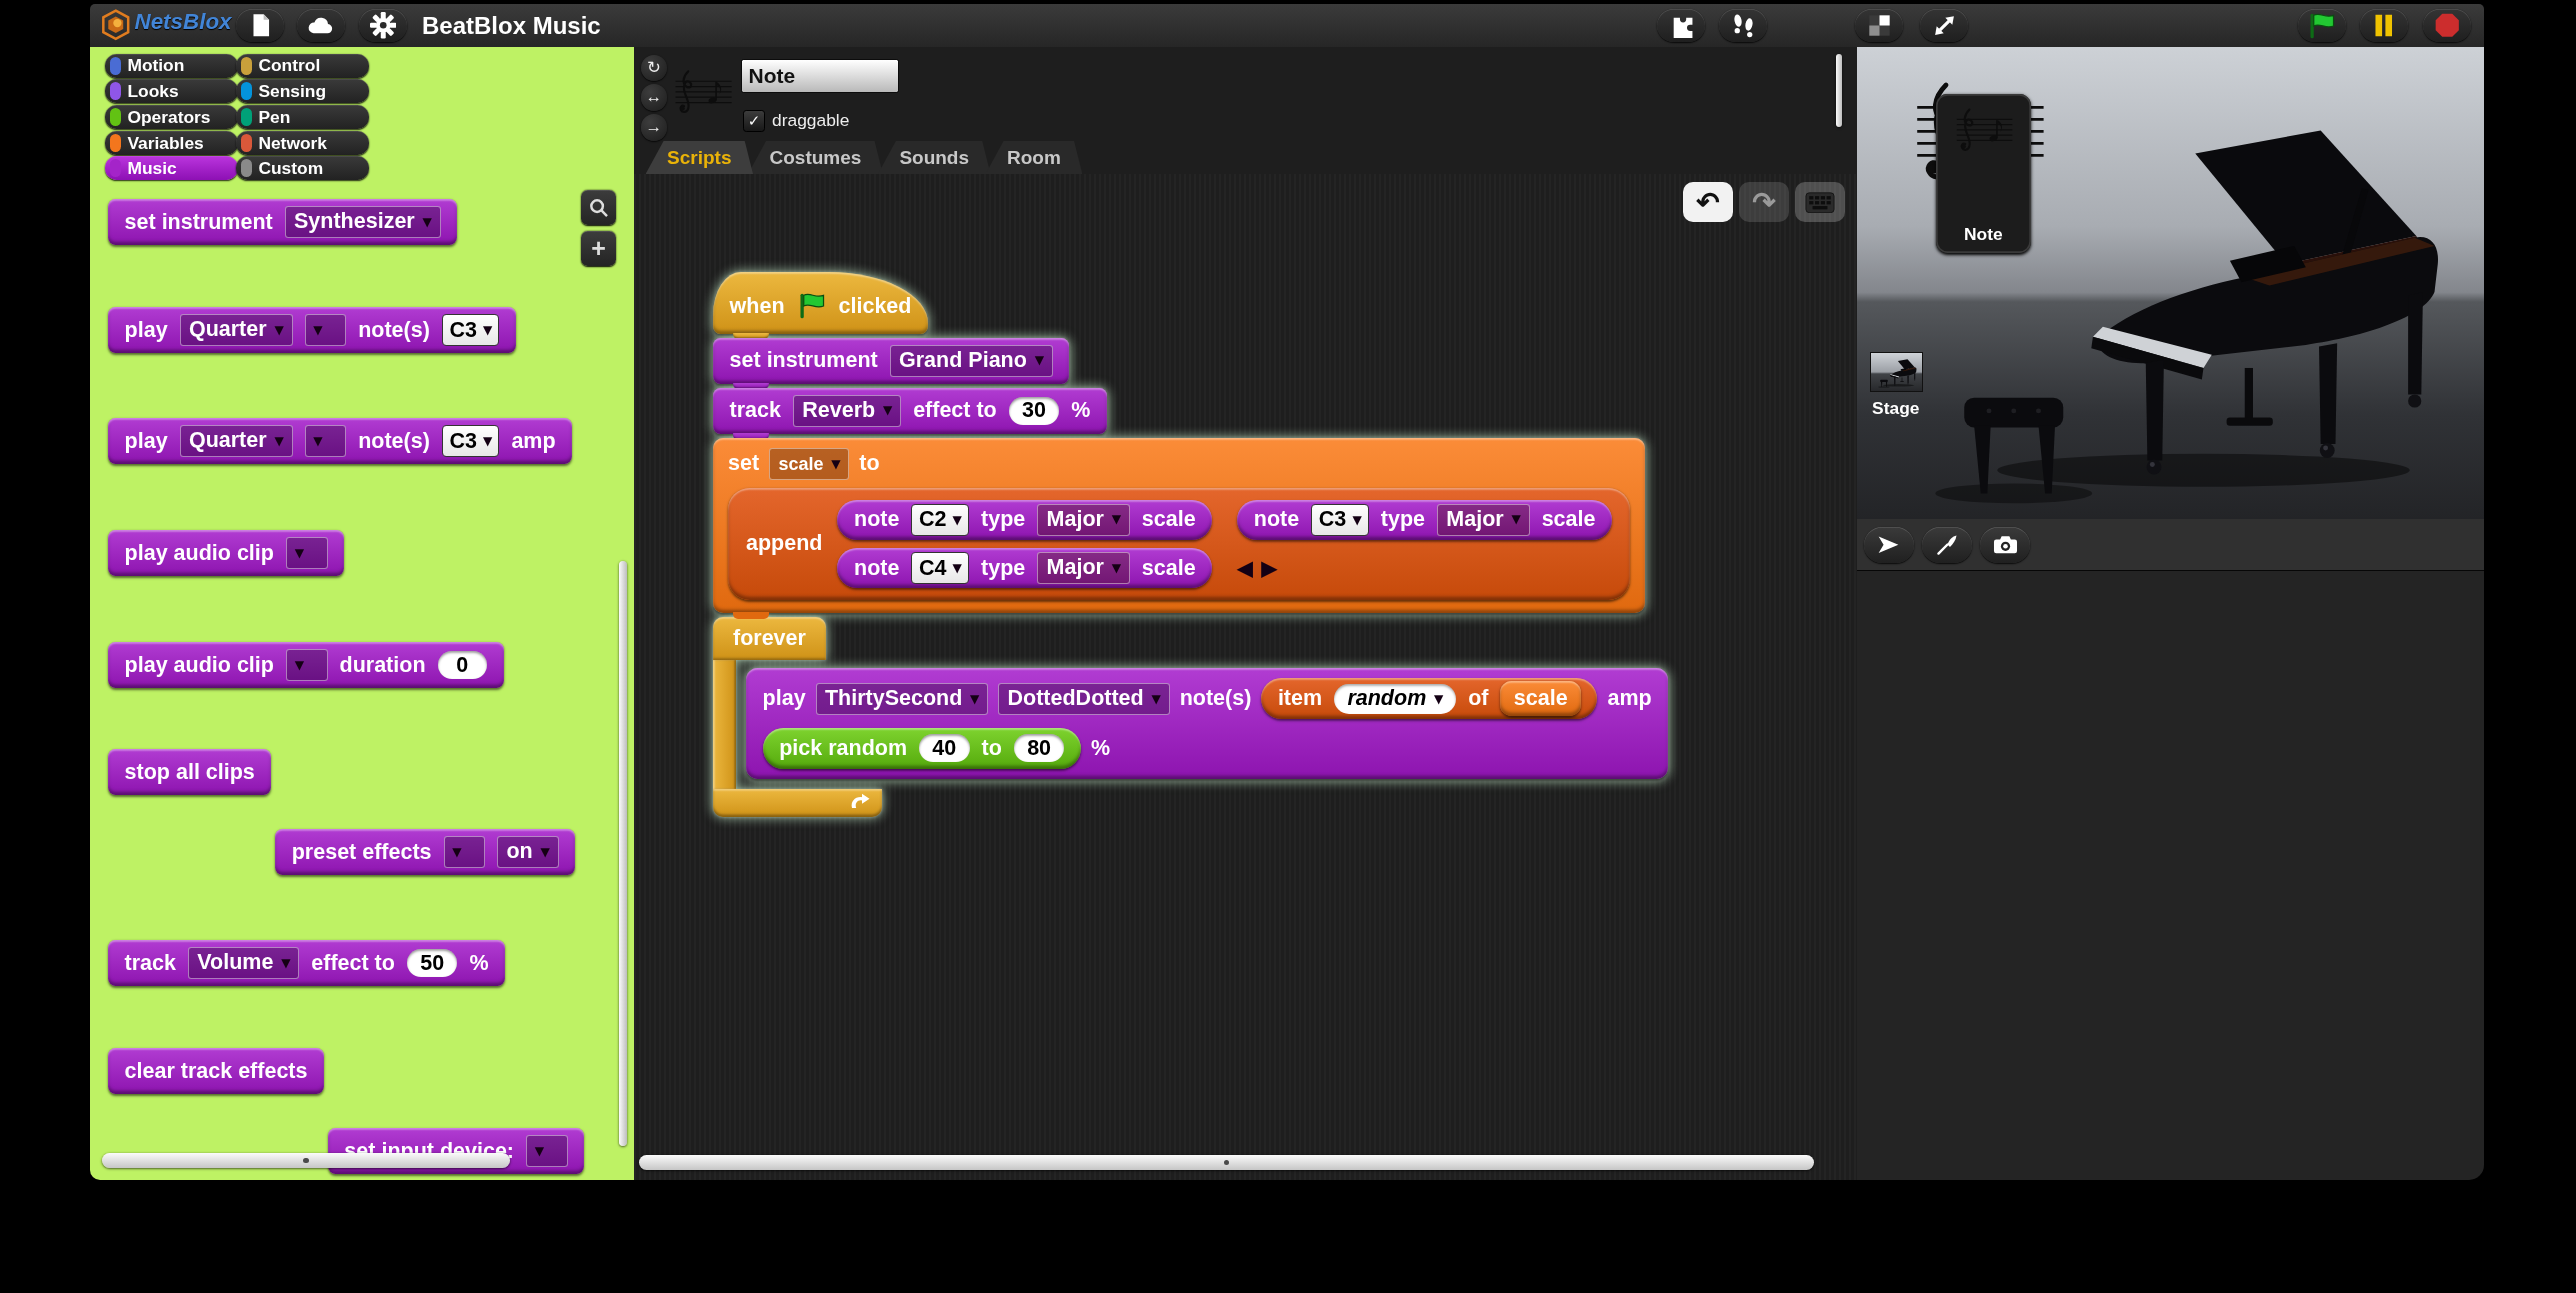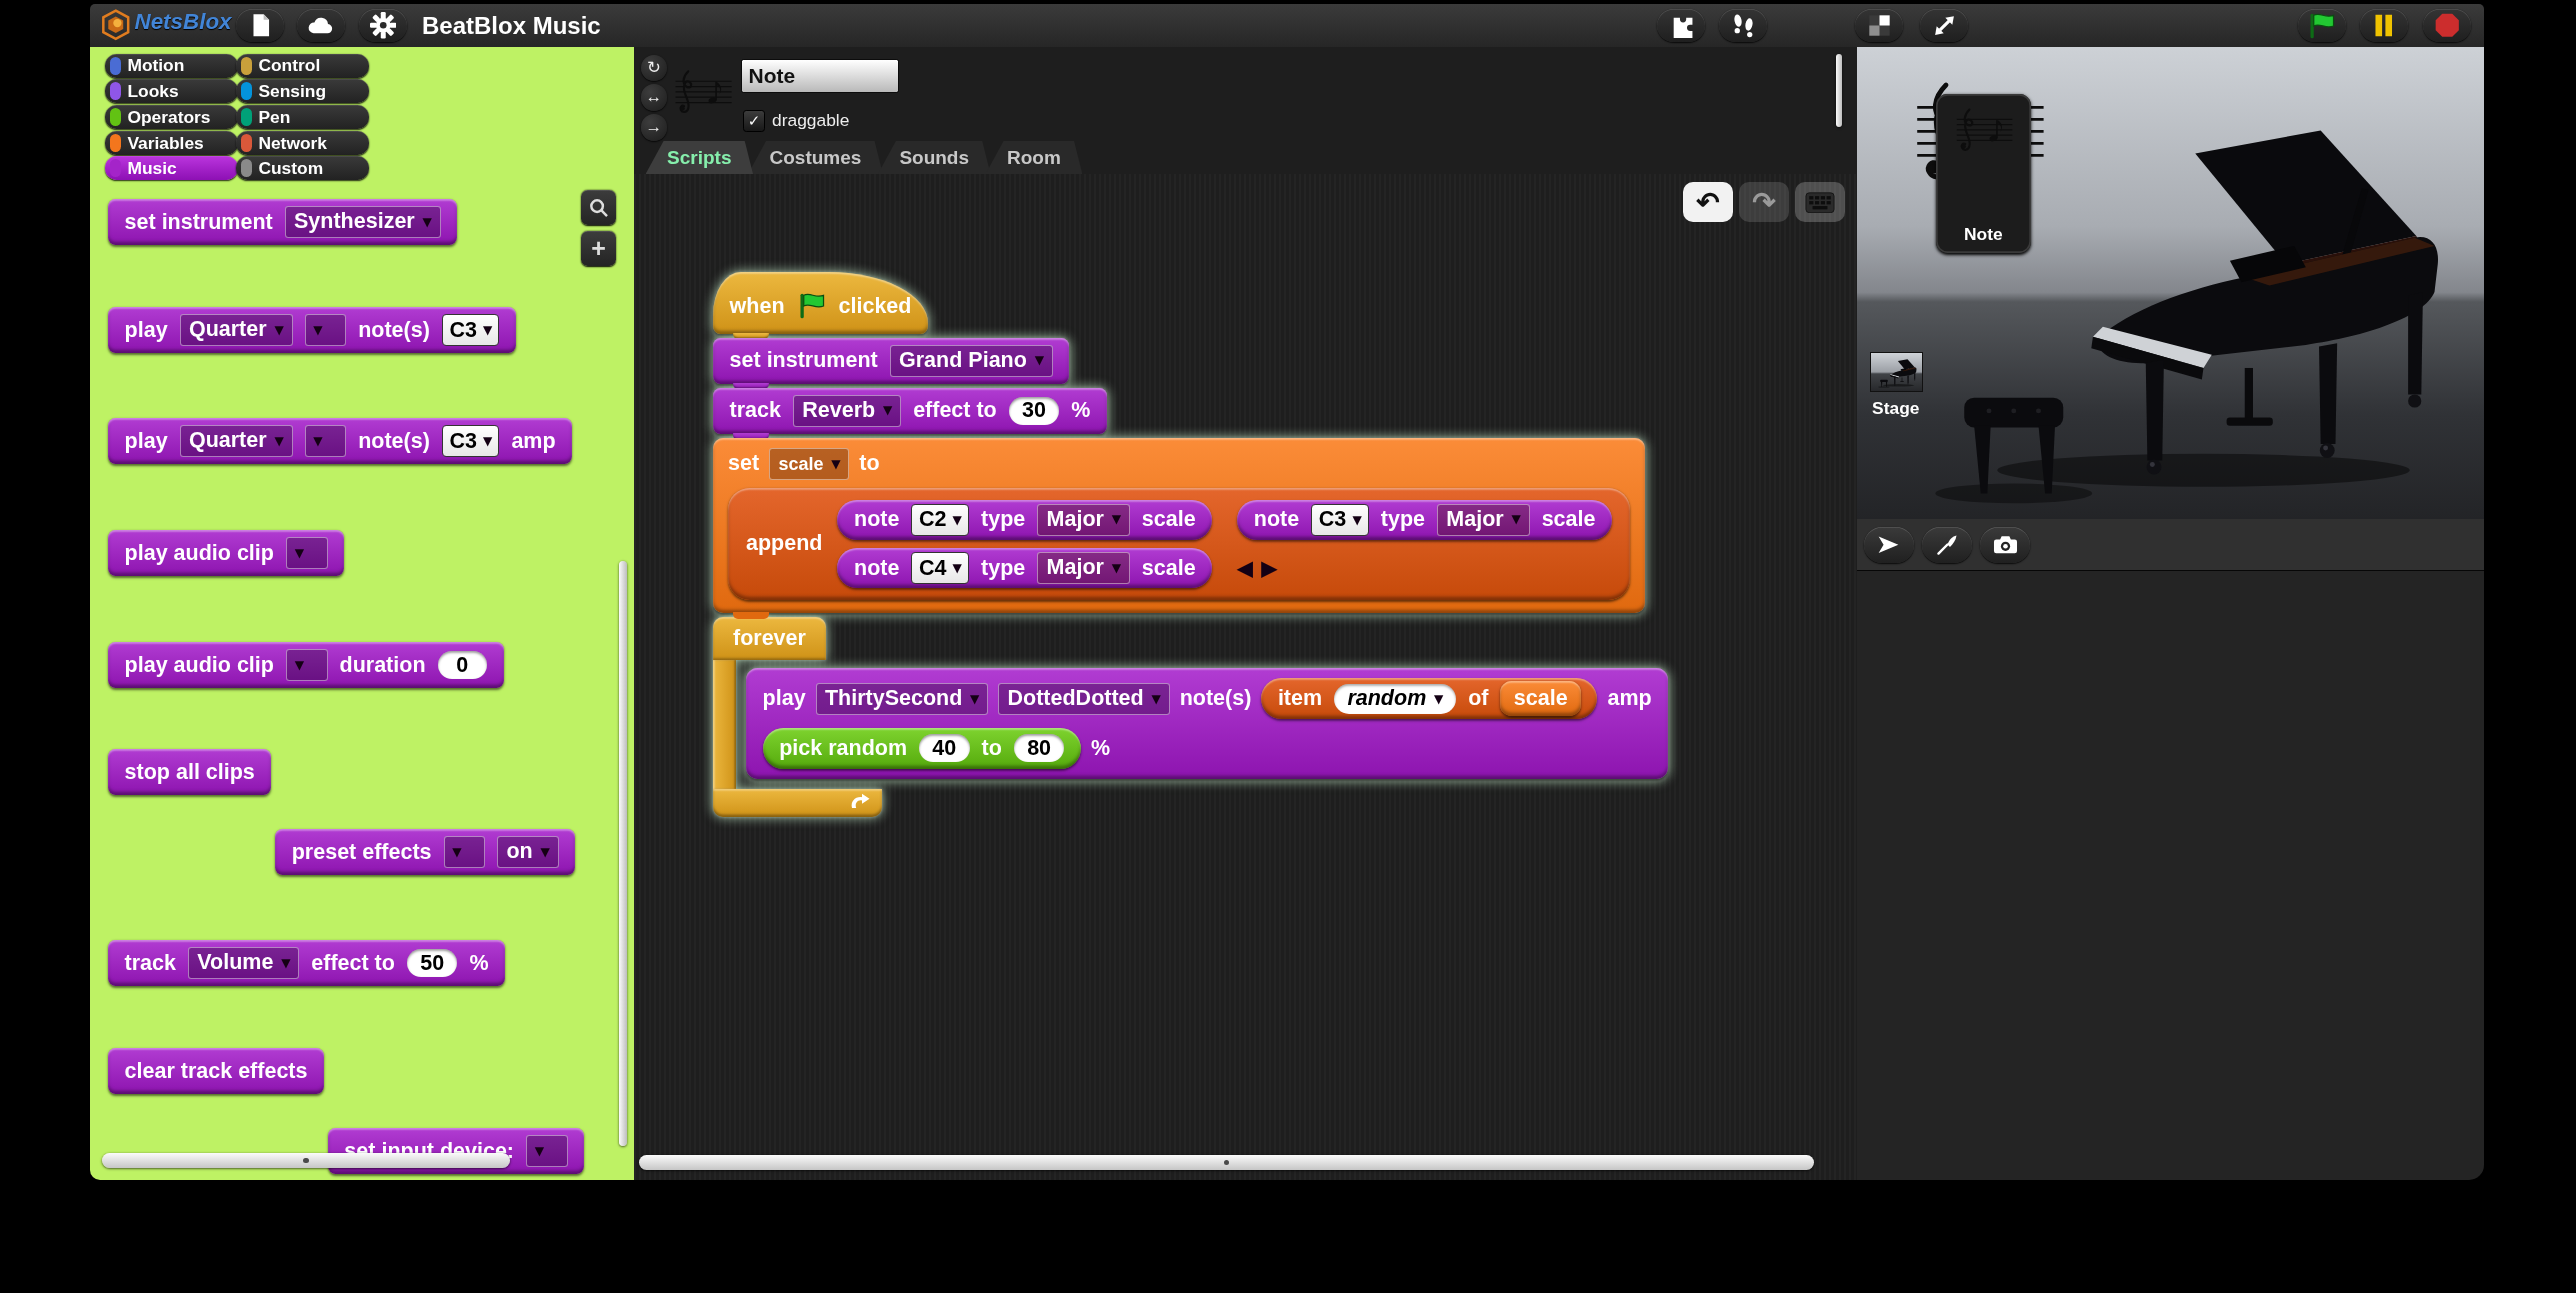--- a/index.html
+++ b/index.html
@@ -82,21 +82,21 @@
           background:radial-gradient(circle at 35% 30%,#3d3d3d,#1c1c1c);box-shadow:0 0.8px 1.7px #000;
           color:#eee;font-size:16.6px;display:flex;align-items:center;justify-content:center;}
   #spr-name{position:absolute;left:107px;top:12.4px;width:143px;height:31.5px;border:1.7px solid #0c0c0c;border-radius:2.5px;
           background:linear-gradient(#ffffff,#b9b9b9);font:bold 21px "Liberation Sans",sans-serif;color:#111;padding:0 6.6px;}
   .chk{position:absolute;left:109px;top:63px;width:20px;height:20px;border-radius:3.3px;background:linear-gradient(#3c3c3c,#181818);
        border:0.8px solid #000;color:#fff;font-size:15px;display:flex;align-items:center;justify-content:center;}
   #drag-lbl{position:absolute;left:138px;top:63px;color:#eee;font-size:17.4px;}
   #tabs{position:absolute;left:0;top:94px;width:100%;height:33px;display:flex;padding-left:11.6px;}
   .tab{height:33px;padding:0 21.5px;display:flex;align-items:center;color:#c8c8c8;font-weight:bold;font-size:19px;
        background:#292929;clip-path:polygon(18px 0,calc(100% - 8.3px) 0,100% 100%,0 100%);margin-right:-5px;}
-  .tab.active{background:#3d3d3d;color:#86efac;z-index:2;}
+  .tab.active{background:#3d3d3d;color:#eab308;z-index:2;}
   #scripts{position:absolute;left:0;top:127px;width:100%;height:1006px;overflow:hidden;
            background:repeating-linear-gradient(90deg,#242424 0 1.7px,#1e1e1e 1.7px 5px);}
   .tb2{position:absolute;width:50px;height:40px;border-radius:10px;display:flex;align-items:center;justify-content:center;font-size:28px;font-weight:bold;}
   #undo-b{right:124px;top:8.3px;background:#f2f2f2;color:#111;}
   #redo-b{right:68px;top:8.3px;background:rgba(255,255,255,.14);color:#9a9a9a;}
   #kbd-b{right:11.6px;top:8.3px;background:rgba(255,255,255,.22);}
   #script{position:absolute;left:79px;top:98px;display:flex;flex-direction:column;align-items:flex-start;gap:4.1px;
           filter:drop-shadow(0 0 5.8px rgba(195,255,200,.55)) drop-shadow(0 0 1.7px rgba(255,255,255,.45));}
 
   

